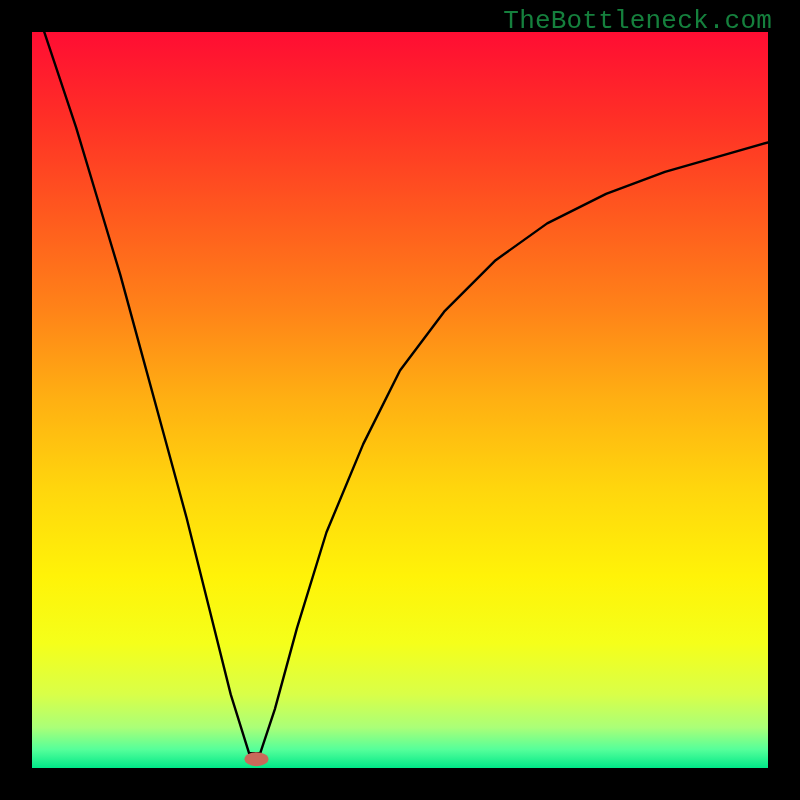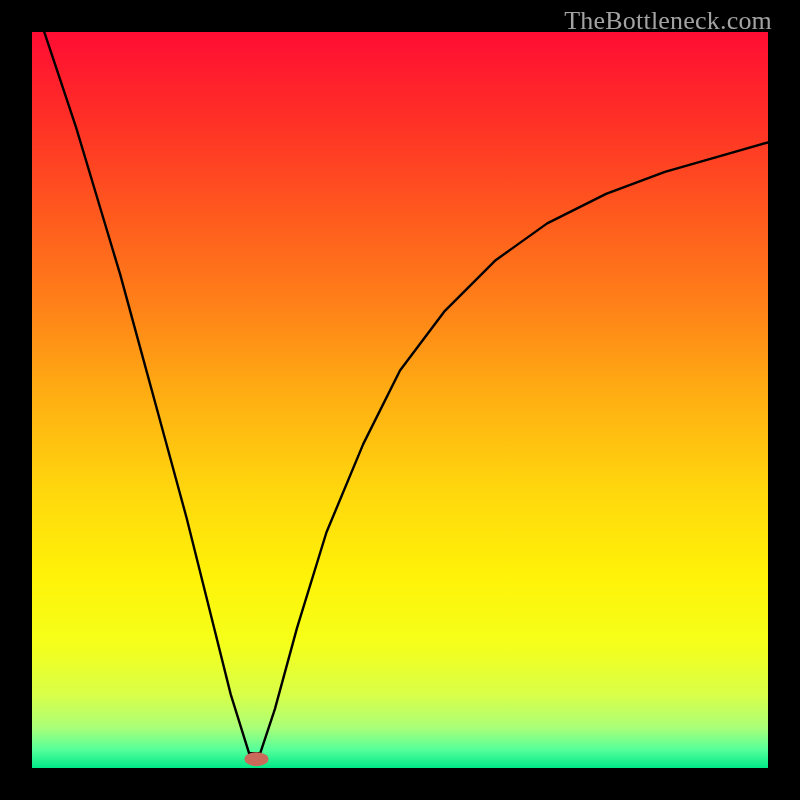--- a/index.html
+++ b/index.html
@@ -23,25 +23,25 @@
     position: absolute;
     left: 0;
     top: 0;
     width: 736px;
     height: 736px;
   }
   .watermark {
     position: absolute;
     top: 6px;
     right: 28px;
-    color: #a3a3a3;
+    color: #15803d;
     font-size: 26px;
     font-weight: 400;
     letter-spacing: 0.2px;
-    font-family: Liberation Serif, serif;
+    font-family: Liberation Mono, monospace;
   }
 </style>
 </head>
 <body>
 
 <div class="watermark">TheBottleneck.com</div>
 
 <div class="frame">
   <svg class="plot-area" viewBox="0 0 736 736" preserveAspectRatio="none">
     <defs>

